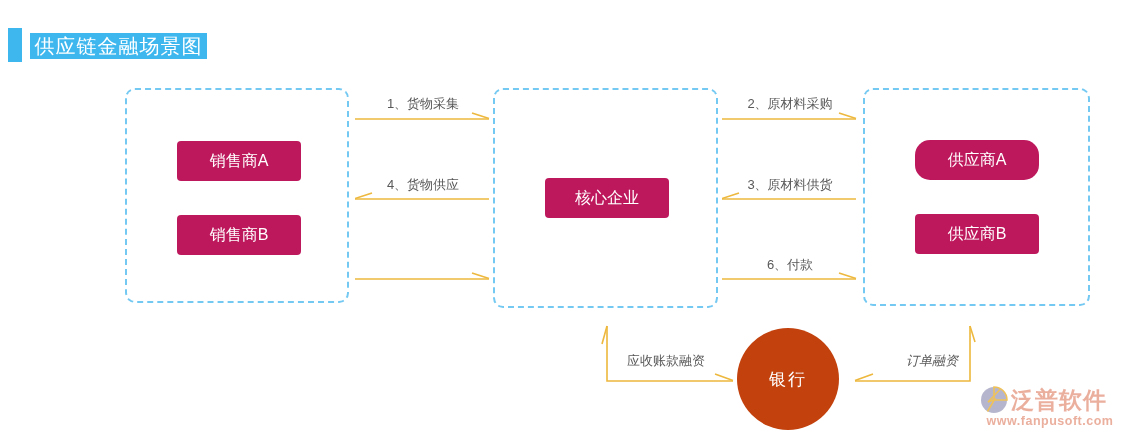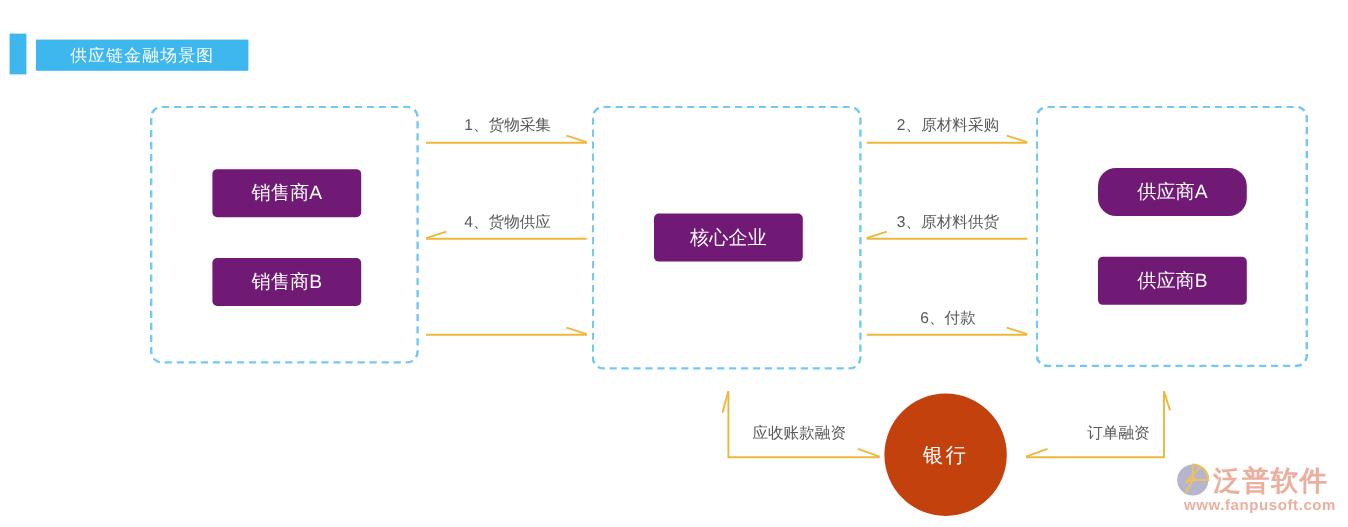--- a/index.html
+++ b/index.html
@@ -2,30 +2,30 @@
 <html><head>
 <meta charset="utf-8">
 <style>
   html,body{margin:0;padding:0;background:#ffffff;}
   body{font-family:"Liberation Sans","DejaVu Sans",sans-serif;}
   #canvas{position:relative;width:1123px;height:439px;background:#ffffff;overflow:hidden;}
 
   
   .hdr-bar{position:absolute;left:8px;top:28px;width:14px;height:34px;background:#3EB7EF;}
   .hdr-band{position:absolute;left:30px;top:33px;width:177px;height:26px;background:#3EB7EF;
-            color:#ffffff;font-size:14px;line-height:26px;text-align:center;letter-spacing:1px;}
+            color:#ffffff;font-size:20px;line-height:26px;text-align:center;letter-spacing:1px;}
 
   
   .gbox{position:absolute;border:2px dashed #74C9F3;border-radius:10px;background:transparent;}
   .gbox.sellers{left:125px;top:88px;width:220px;height:211px;}
   .gbox.core{left:493px;top:88px;width:221px;height:216px;}
   .gbox.suppliers{left:863px;top:88px;width:223px;height:214px;}
 
   
-  .node{position:absolute;width:124px;height:40px;background:#701a75;border-radius:4px;
+  .node{position:absolute;width:124px;height:40px;background:#be185d;border-radius:4px;
         color:#ffffff;font-size:16px;display:flex;align-items:center;justify-content:center;}
   .n-sellerA{left:177px;top:141px;}
   .n-sellerB{left:177px;top:215px;}
   .n-core{left:545px;top:178px;}
   .n-supplierA{left:915px;top:140px;border-radius:15px;}
   .n-supplierB{left:915px;top:214px;}
 
   
   .flabel{position:absolute;width:136px;text-align:center;font-size:13px;color:#595959;}
   .fl-l{left:355px;} .fl-r{left:722px;}
@@ -36,21 +36,21 @@
   svg line, svg path{stroke:#EDB83D;stroke-width:1.6;fill:none;}
 
   
   .bank{position:absolute;left:737px;top:328px;width:102px;height:102px;border-radius:50%;
         background:#c2410c;color:#ffffff;font-size:17px;display:flex;align-items:center;justify-content:center;letter-spacing:2px;}
   .bank-arrow{position:absolute;width:140px;height:70px;}
   .ba-left{left:600px;top:318px;}
   .ba-right{left:843px;top:318px;}
   .blabel{position:absolute;font-size:13px;color:#595959;text-align:center;}
   .bl-left{left:602px;top:352px;width:128px;}
-  .bl-right{left:872px;top:352px;width:120px;}
+  .bl-right{left:872px;top:352px;width:120px;font-style:italic;}
 
   
   .logo{position:absolute;left:980px;top:386px;width:142px;opacity:0.85;}
   .logo-top{display:flex;align-items:center;gap:3px;}
   .logo-name{font-size:23px;font-weight:bold;color:#E8A28E;letter-spacing:1px;line-height:28px;}
   .logo-url{font-size:12.5px;font-weight:bold;color:#E8A28E;letter-spacing:0.5px;margin-top:0px;text-align:center;width:140px;}
 </style>
 </head>
 <body>
 

